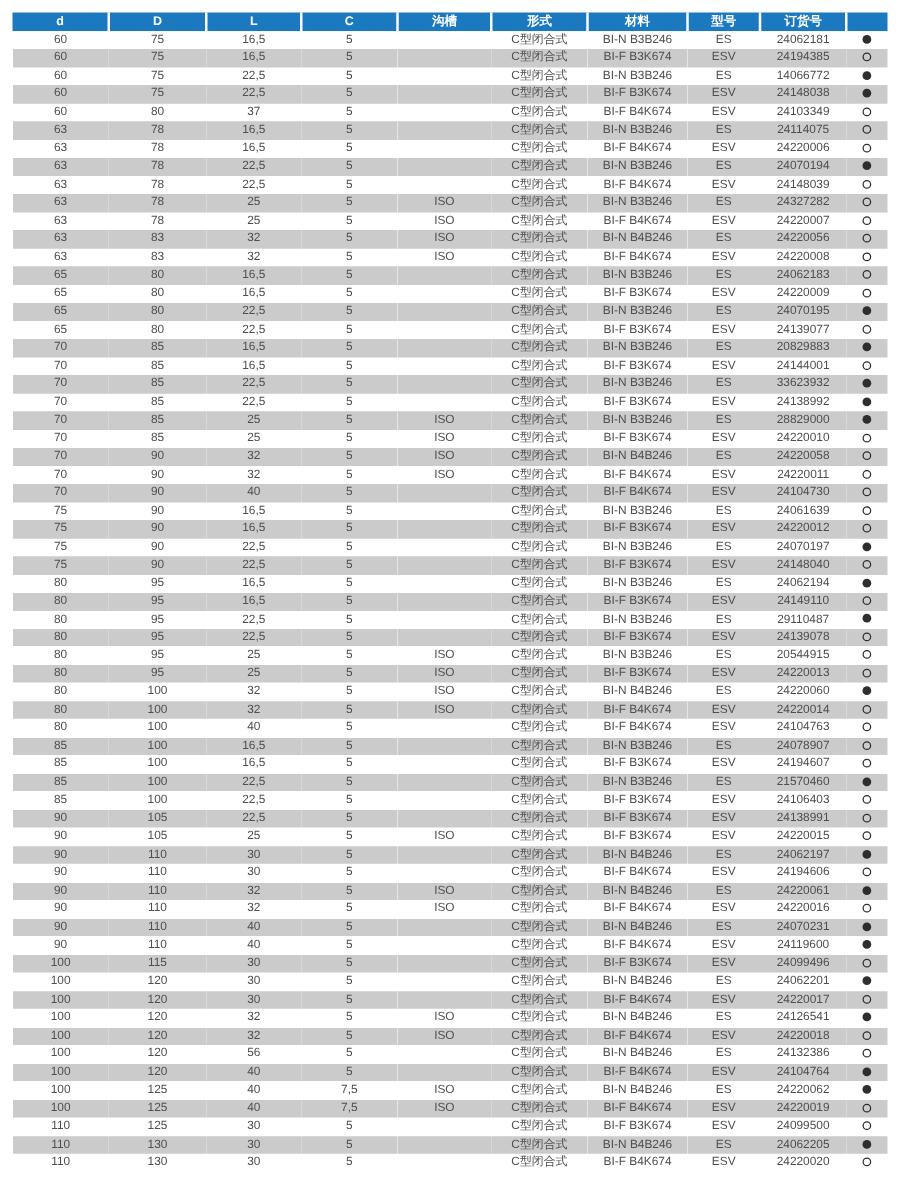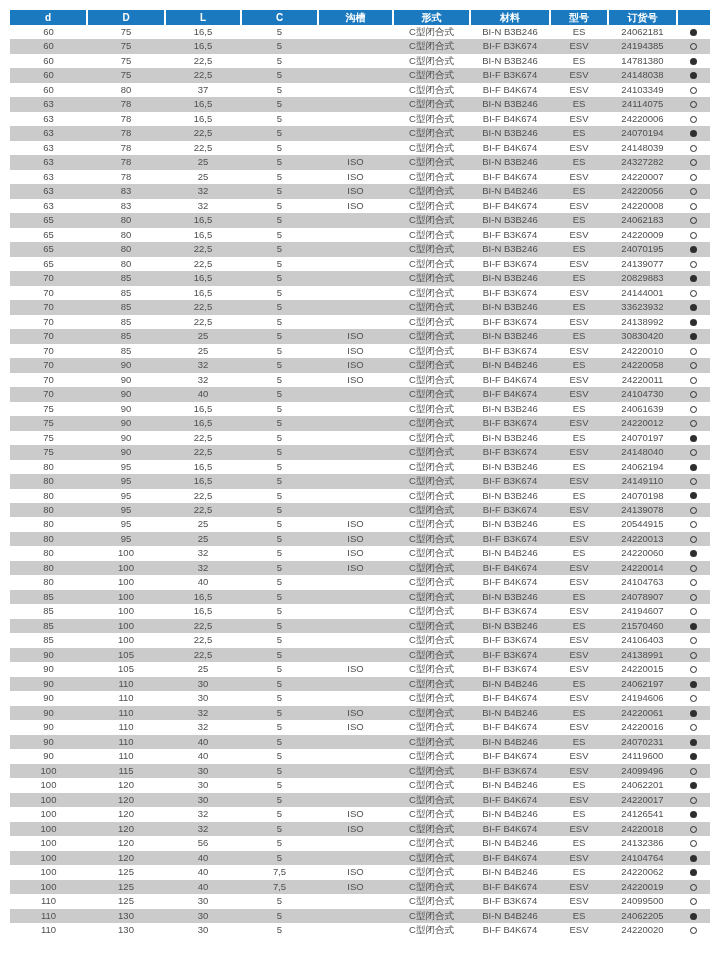--- a/index.html
+++ b/index.html
@@ -116,21 +116,21 @@
         </tr>
         <tr>
           <td>60</td>
           <td>75</td>
           <td>22,5</td>
           <td>5</td>
           <td></td>
           <td>C型闭合式</td>
           <td>BI-N B3B246</td>
           <td>ES</td>
-          <td>14781380</td>
+          <td>14066772</td>
           <td><span class="dot filled"></span></td>
         </tr>
         <tr>
           <td>60</td>
           <td>75</td>
           <td>22,5</td>
           <td>5</td>
           <td></td>
           <td>C型闭合式</td>
           <td>BI-F B3K674</td>
@@ -344,21 +344,21 @@
         </tr>
         <tr>
           <td>70</td>
           <td>85</td>
           <td>25</td>
           <td>5</td>
           <td>ISO</td>
           <td>C型闭合式</td>
           <td>BI-N B3B246</td>
           <td>ES</td>
-          <td>30830420</td>
+          <td>28829000</td>
           <td><span class="dot filled"></span></td>
         </tr>
         <tr>
           <td>70</td>
           <td>85</td>
           <td>25</td>
           <td>5</td>
           <td>ISO</td>
           <td>C型闭合式</td>
           <td>BI-F B3K674</td>
@@ -476,21 +476,21 @@
         </tr>
         <tr>
           <td>80</td>
           <td>95</td>
           <td>22,5</td>
           <td>5</td>
           <td></td>
           <td>C型闭合式</td>
           <td>BI-N B3B246</td>
           <td>ES</td>
-          <td>24070198</td>
+          <td>29110487</td>
           <td><span class="dot filled"></span></td>
         </tr>
         <tr>
           <td>80</td>
           <td>95</td>
           <td>22,5</td>
           <td>5</td>
           <td></td>
           <td>C型闭合式</td>
           <td>BI-F B3K674</td>

